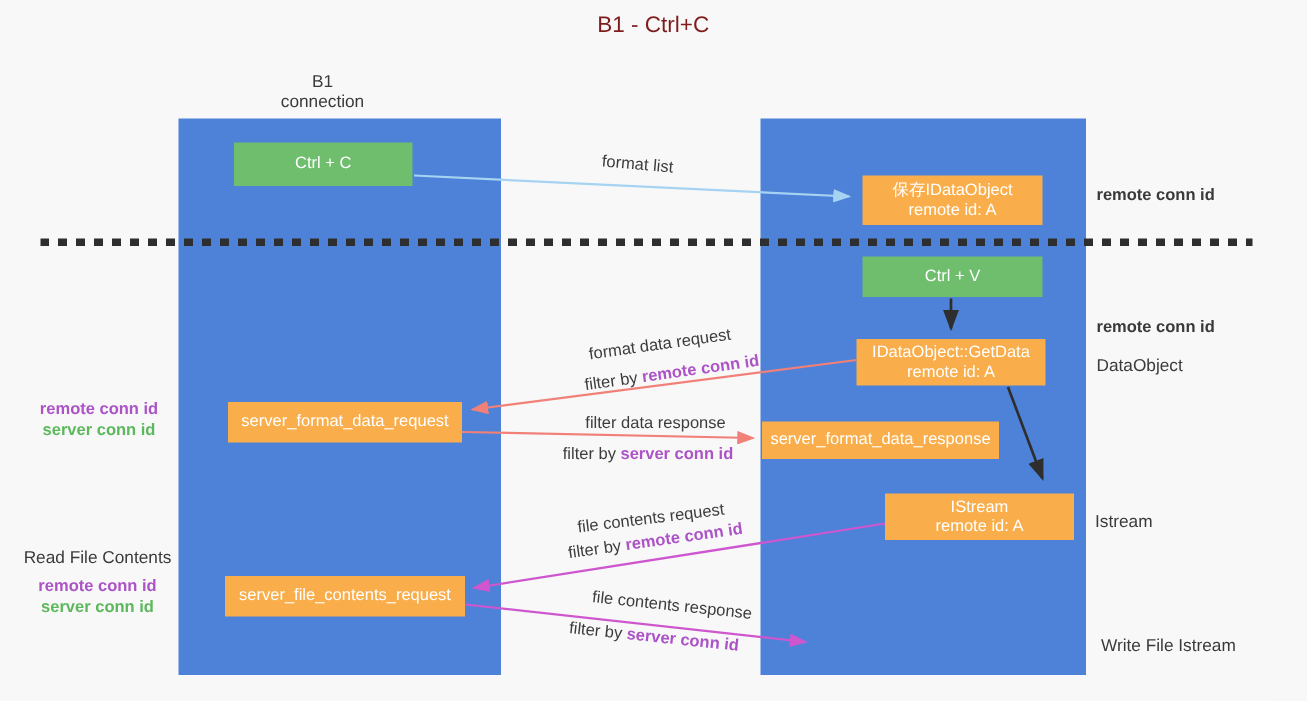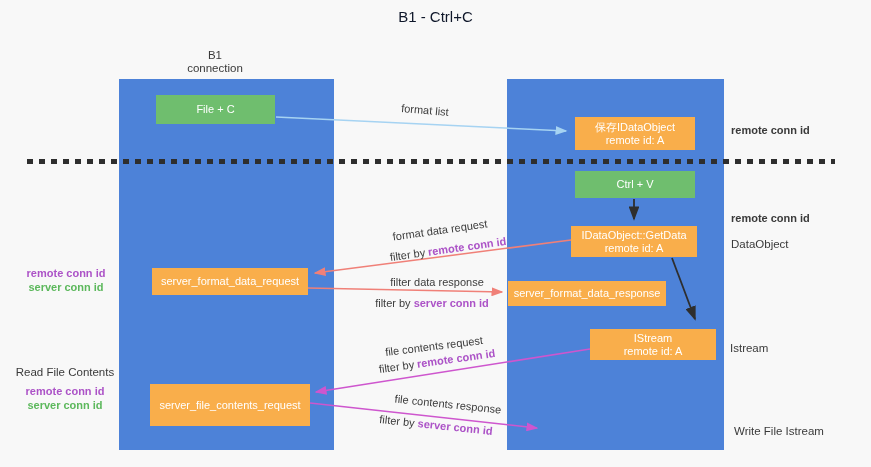--- a/index.html
+++ b/index.html
@@ -3,21 +3,21 @@
 <meta charset="utf-8">
 <style>
   html,body{margin:0;padding:0;}
   .stage{
     position:relative; width:871px; height:467px;
     background:#f8f8f8; overflow:hidden;
     font-family:"Liberation Sans", sans-serif; color:#3a3a3a;
   }
   .title{
     position:absolute; top:7px; left:0; width:871px;
-    text-align:center; font-size:15px; line-height:19px; color:#0f172a;
+    text-align:center; font-size:15px; line-height:19px; color:#7f1d1d;
   }
   .colhead{
     position:absolute; width:120px; text-align:center;
     font-size:11.5px; line-height:13px; color:#3a3a3a;
   }
   .colhead .sub{font-size:11.5px;}
   .lane{position:absolute; top:79px; height:371px; background:#4d82d8;}
   .lane-b1{left:119px; width:215px;}
   .lane-a1{left:507px; width:217px;}
   .dashed-sep{
@@ -84,21 +84,21 @@
     <line x1="276" y1="117" x2="566" y2="131" stroke="#a6d3f2" stroke-width="1.5" marker-end="url(#m-blue)"></line>
     <line x1="634" y1="199" x2="634" y2="219" stroke="#2e2e2e" stroke-width="1.8" marker-end="url(#m-black)"></line>
     <line x1="672" y1="258" x2="695" y2="319" stroke="#2e2e2e" stroke-width="1.8" marker-end="url(#m-black)"></line>
     <line x1="571" y1="240" x2="315" y2="273" stroke="#f08078" stroke-width="1.5" marker-end="url(#m-salmon)"></line>
     <line x1="308" y1="288" x2="502" y2="292" stroke="#f08078" stroke-width="1.5" marker-end="url(#m-salmon)"></line>
     <line x1="590" y1="349" x2="316" y2="392" stroke="#ce56ce" stroke-width="1.5" marker-end="url(#m-magenta)"></line>
     <line x1="310" y1="403" x2="537" y2="428" stroke="#ce56ce" stroke-width="1.5" marker-end="url(#m-magenta)"></line>
   </svg>
 
   <div class="node green" style="left:156px; top:95px; width:119px; height:29px;">
-    <div>File + C</div>
+    <div>Ctrl + C</div>
   </div>
 
   <div class="node orange" style="left:575px; top:117px; width:120px; height:33px;">
     <div>保存IDataObject</div>
     <div>remote id: A</div>
   </div>
 
   <div class="node green" style="left:575px; top:171px; width:120px; height:27px;">
     <div>Ctrl + V</div>
   </div>
@@ -114,21 +114,21 @@
 
   <div class="node orange" style="left:508px; top:281px; width:158px; height:25px;">
     <div>server_format_data_response</div>
   </div>
 
   <div class="node orange" style="left:590px; top:329px; width:126px; height:31px;">
     <div>IStream</div>
     <div>remote id: A</div>
   </div>
 
-  <div class="node orange" style="left:150px; top:384px; width:160px; height:42px;">
+  <div class="node orange" style="left:150px; top:384px; width:160px; height:27px;">
     <div>server_file_contents_request</div>
   </div>
 
 
   <div class="flow-label" style="left:425px; top:110px; --r:5deg;">format list</div>
 
   <div class="flow-label" style="left:440px; top:230px; --r:-8deg;">format data request</div>
   <div class="flow-label" style="left:448px; top:249px; --r:-8deg;">
     <span class="filterby">filter by</span><span class="purple">remote conn id</span>
   </div>

